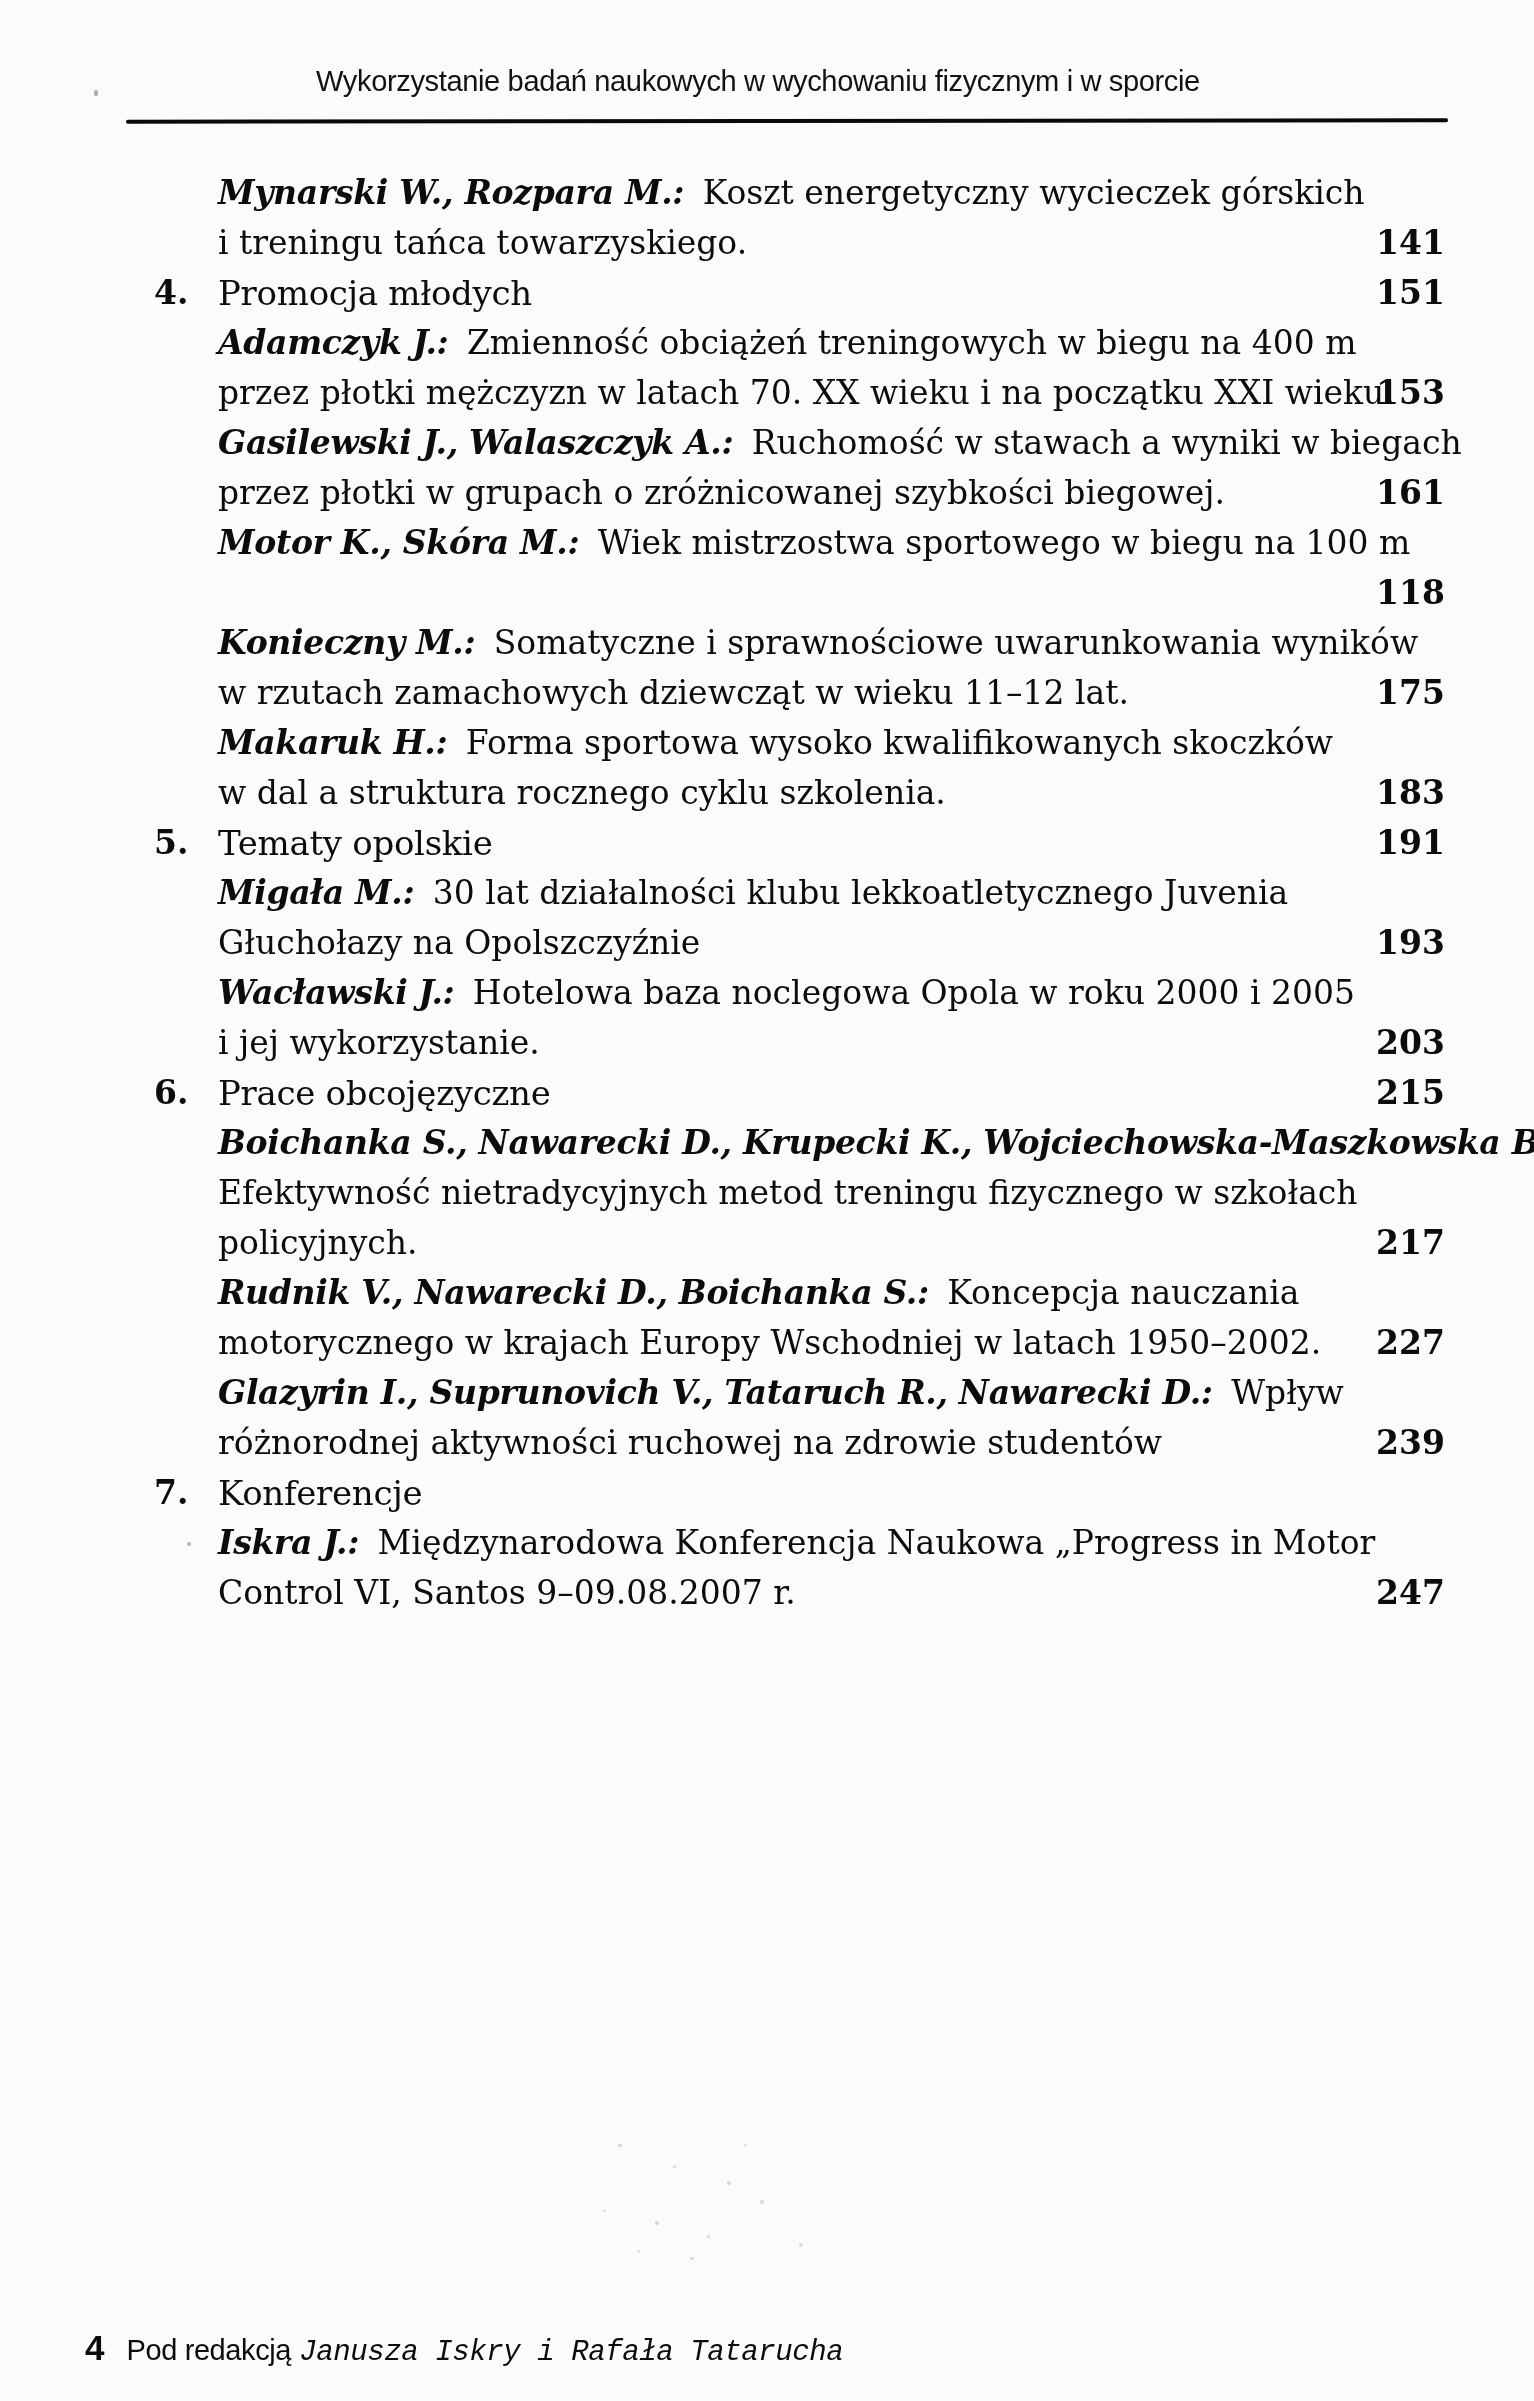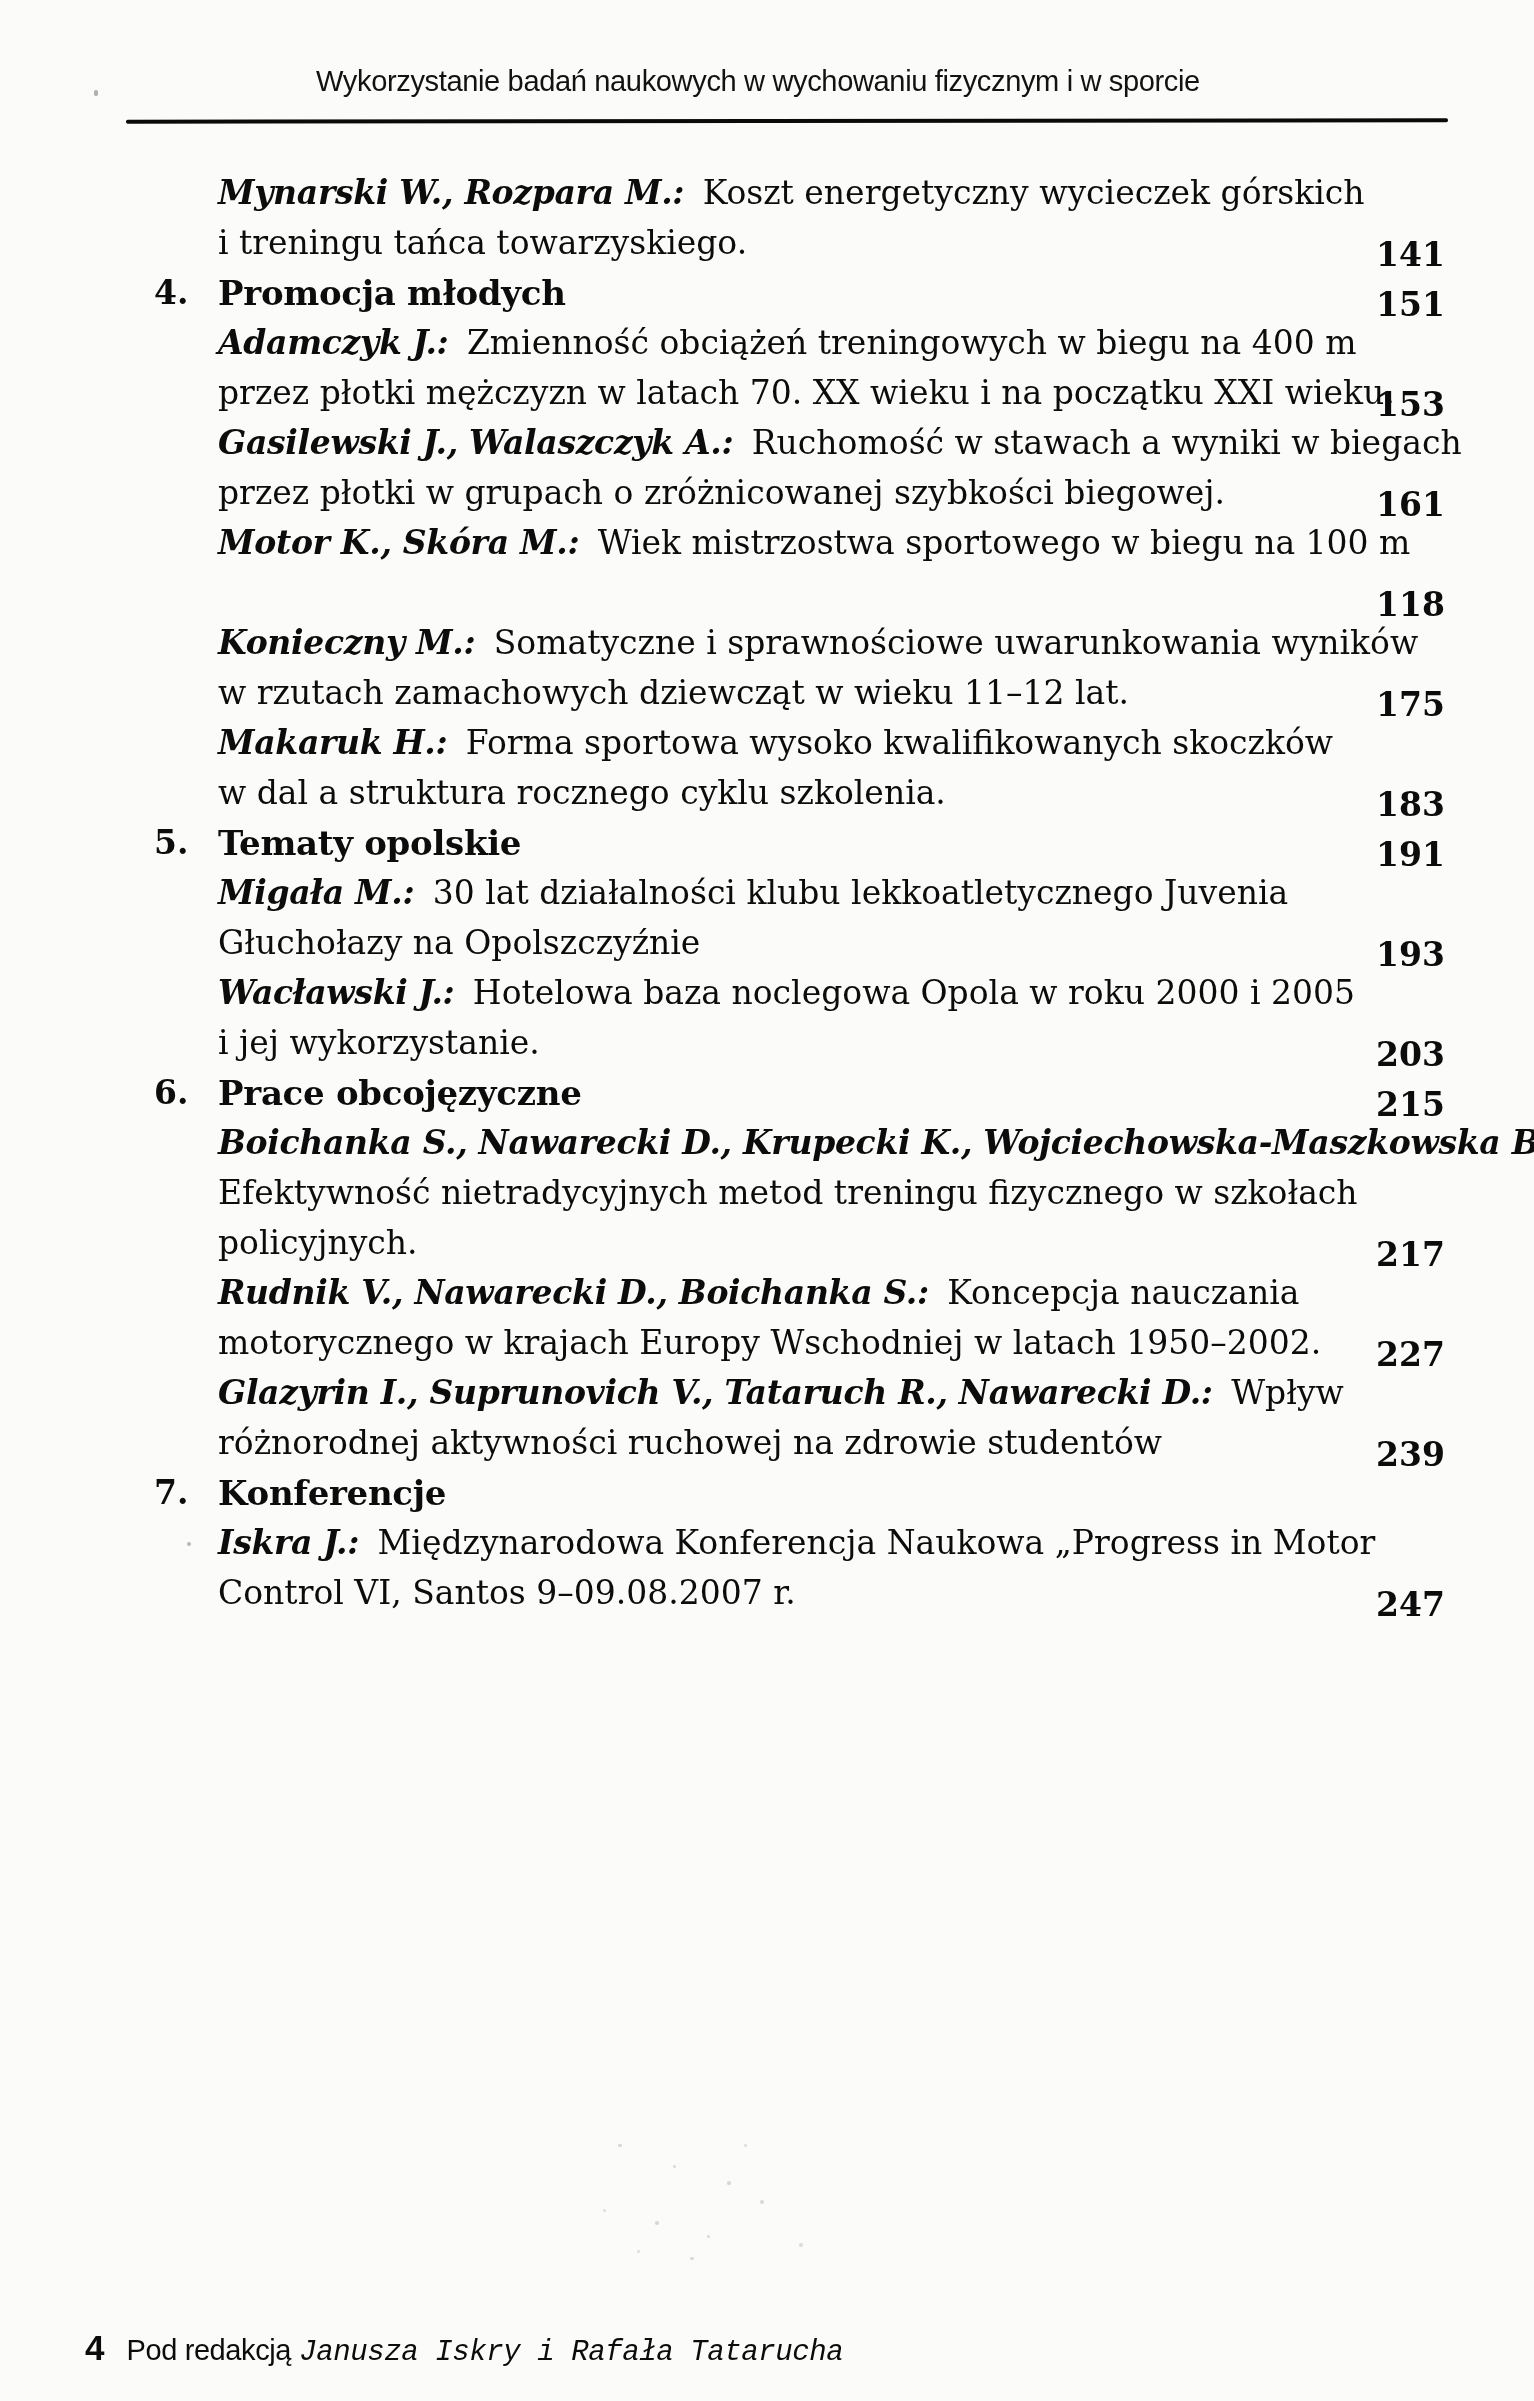--- a/index.html
+++ b/index.html
@@ -59,30 +59,30 @@
     left: -64px;
     font-weight: bold;
   }
   .toc-row .author {
     font-weight: bold;
     font-style: italic;
     margin-right: 0.24em;
     letter-spacing: -0.3px;
   }
   .toc-row .sect {
-    font-weight: bold;
+    font-weight: normal;
     font-size: 34px;
     letter-spacing: -0.3px;
     text-align: center;
   }
   .toc-row .text { }
   .toc-row .page {
     position: absolute;
     right: 0;
-    top: 12px;
+    top: 0;
     font-weight: bold;
   }
 
   
   .page-footer {
     position: absolute;
     top: 2329px;
     left: 85px;
     font-family: "Liberation Sans", "DejaVu Sans", sans-serif;
     font-size: 29px;

